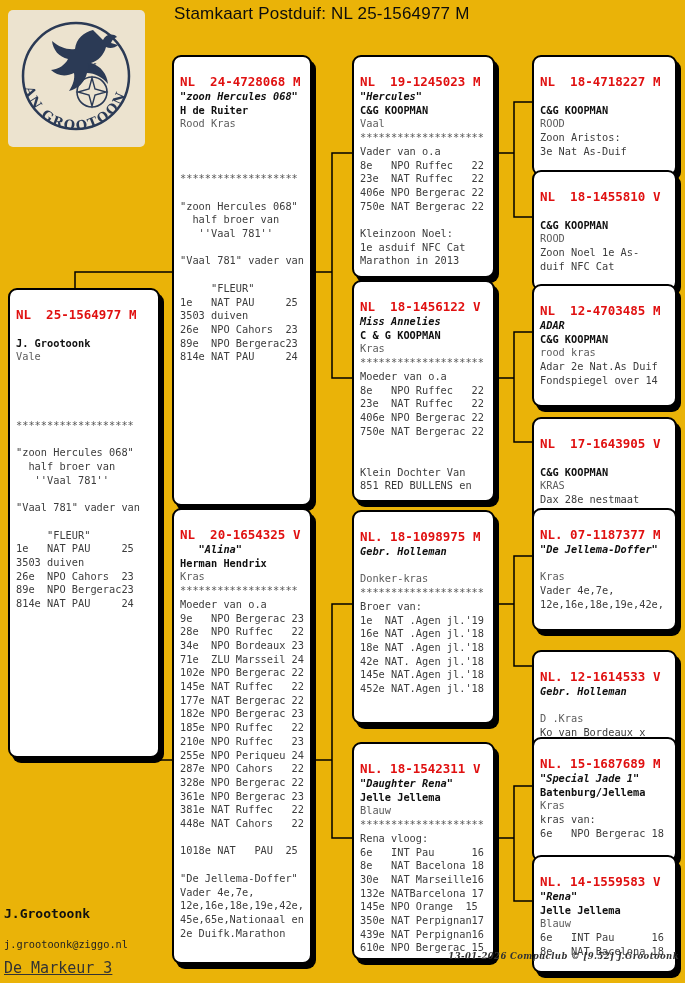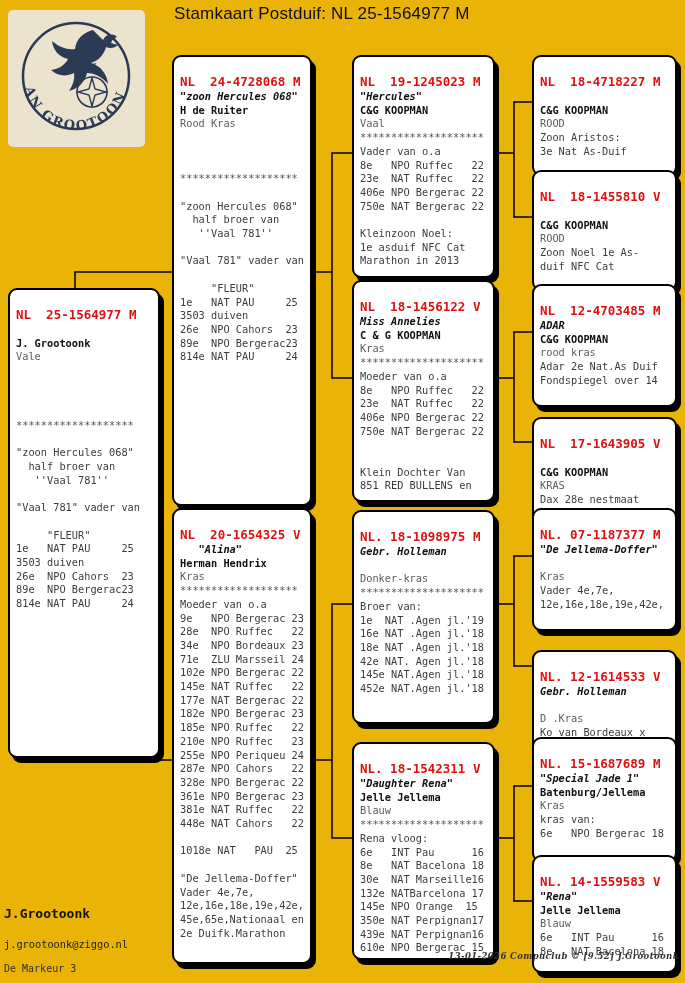--- a/index.html
+++ b/index.html
@@ -14,21 +14,21 @@
         font-size:10.3px;line-height:13.7px;color:#3c3c3c;}
   .card-header{color:#e01010;font-weight:bold;font-size:12.5px;line-height:16px;white-space:pre;}
   .line{min-height:13.7px;}
   .line.name{font-weight:bold;font-style:italic;color:#101010;}
   .line.owner{font-weight:bold;color:#101010;}
   .line.dim{color:#5c5c5c;}
   .line.stars{color:#555;}
   #logo{position:absolute;left:8px;top:10px;}
   #footer-left{position:absolute;left:4px;top:866px;white-space:pre;}
   #footer-name{font-size:13px;font-weight:bold;color:#111;line-height:20px;}
-  .footer-line{font-size:10px;line-height:13.7px;color:#333;}
+  .footer-line{font-size:15px;line-height:13.7px;color:#333;text-decoration:underline;}
   #footer-email{position:absolute;left:4px;top:938px;font-size:10.3px;color:#222;
                 cursor:pointer;}
   #footer-right{position:absolute;right:6px;top:951px;font-family:"DejaVu Serif",serif;
                 font-style:italic;font-weight:bold;font-size:8.5px;color:#333;letter-spacing:0.4px;text-align:center;}
 </style>
 </head>
 <body>
 
 <div id="page">
 

